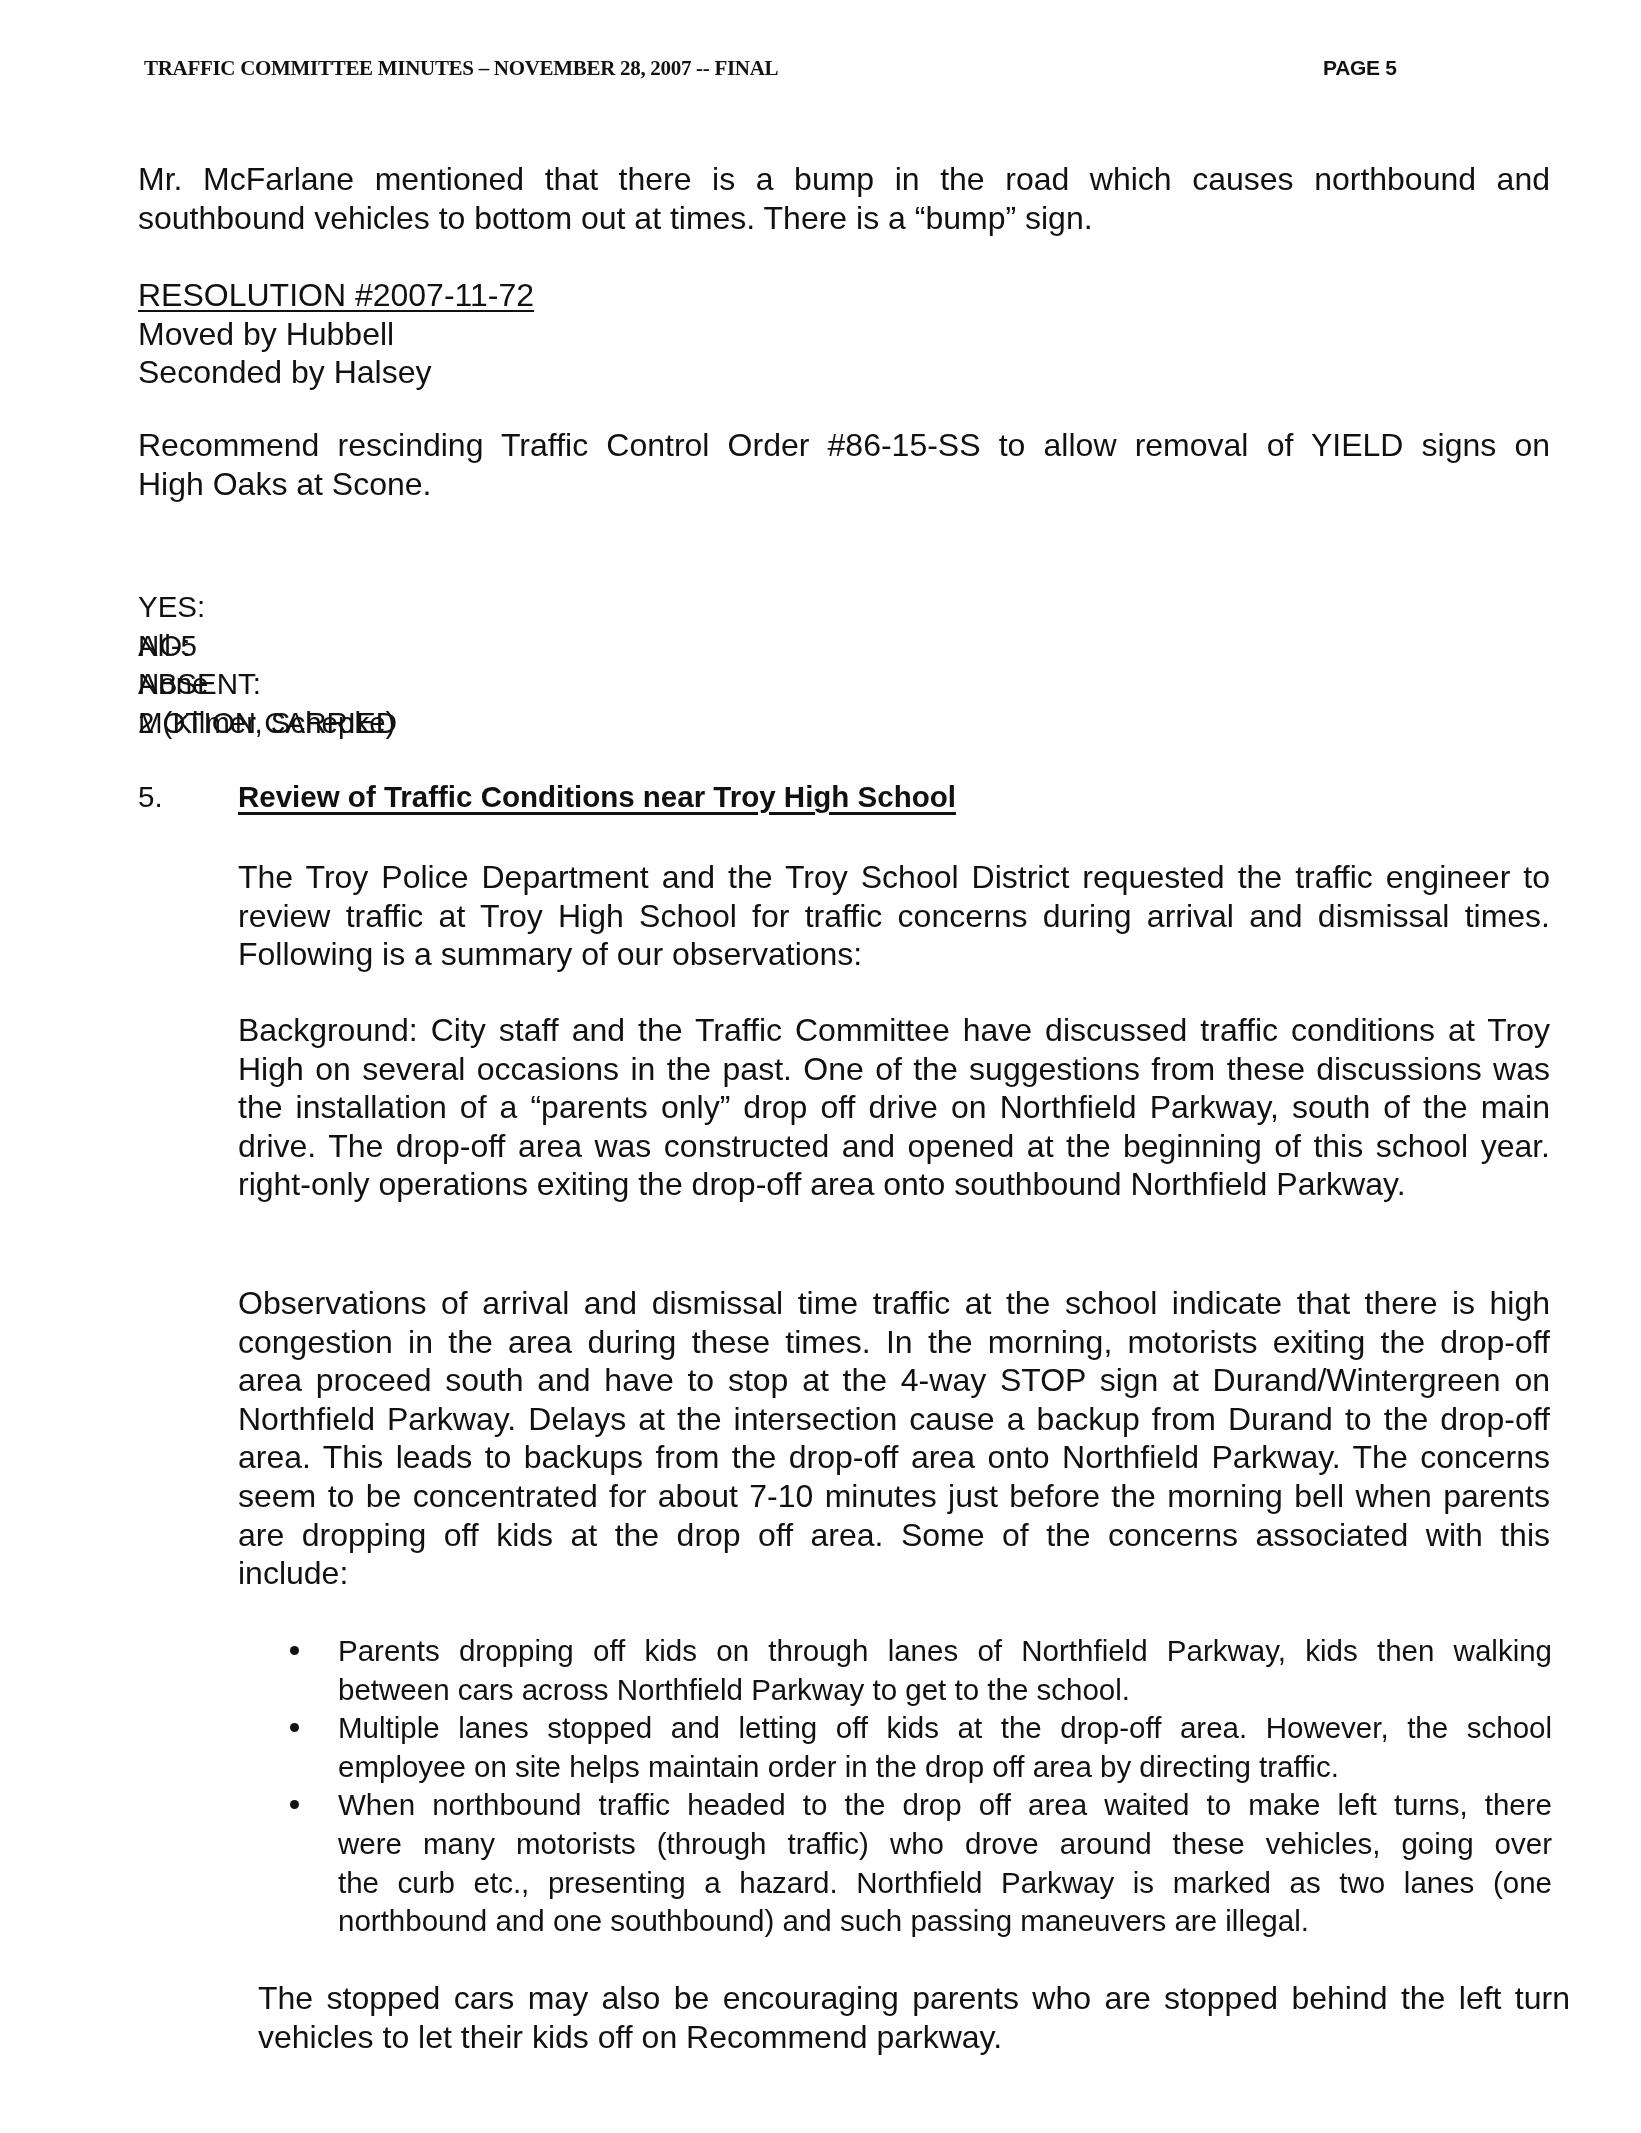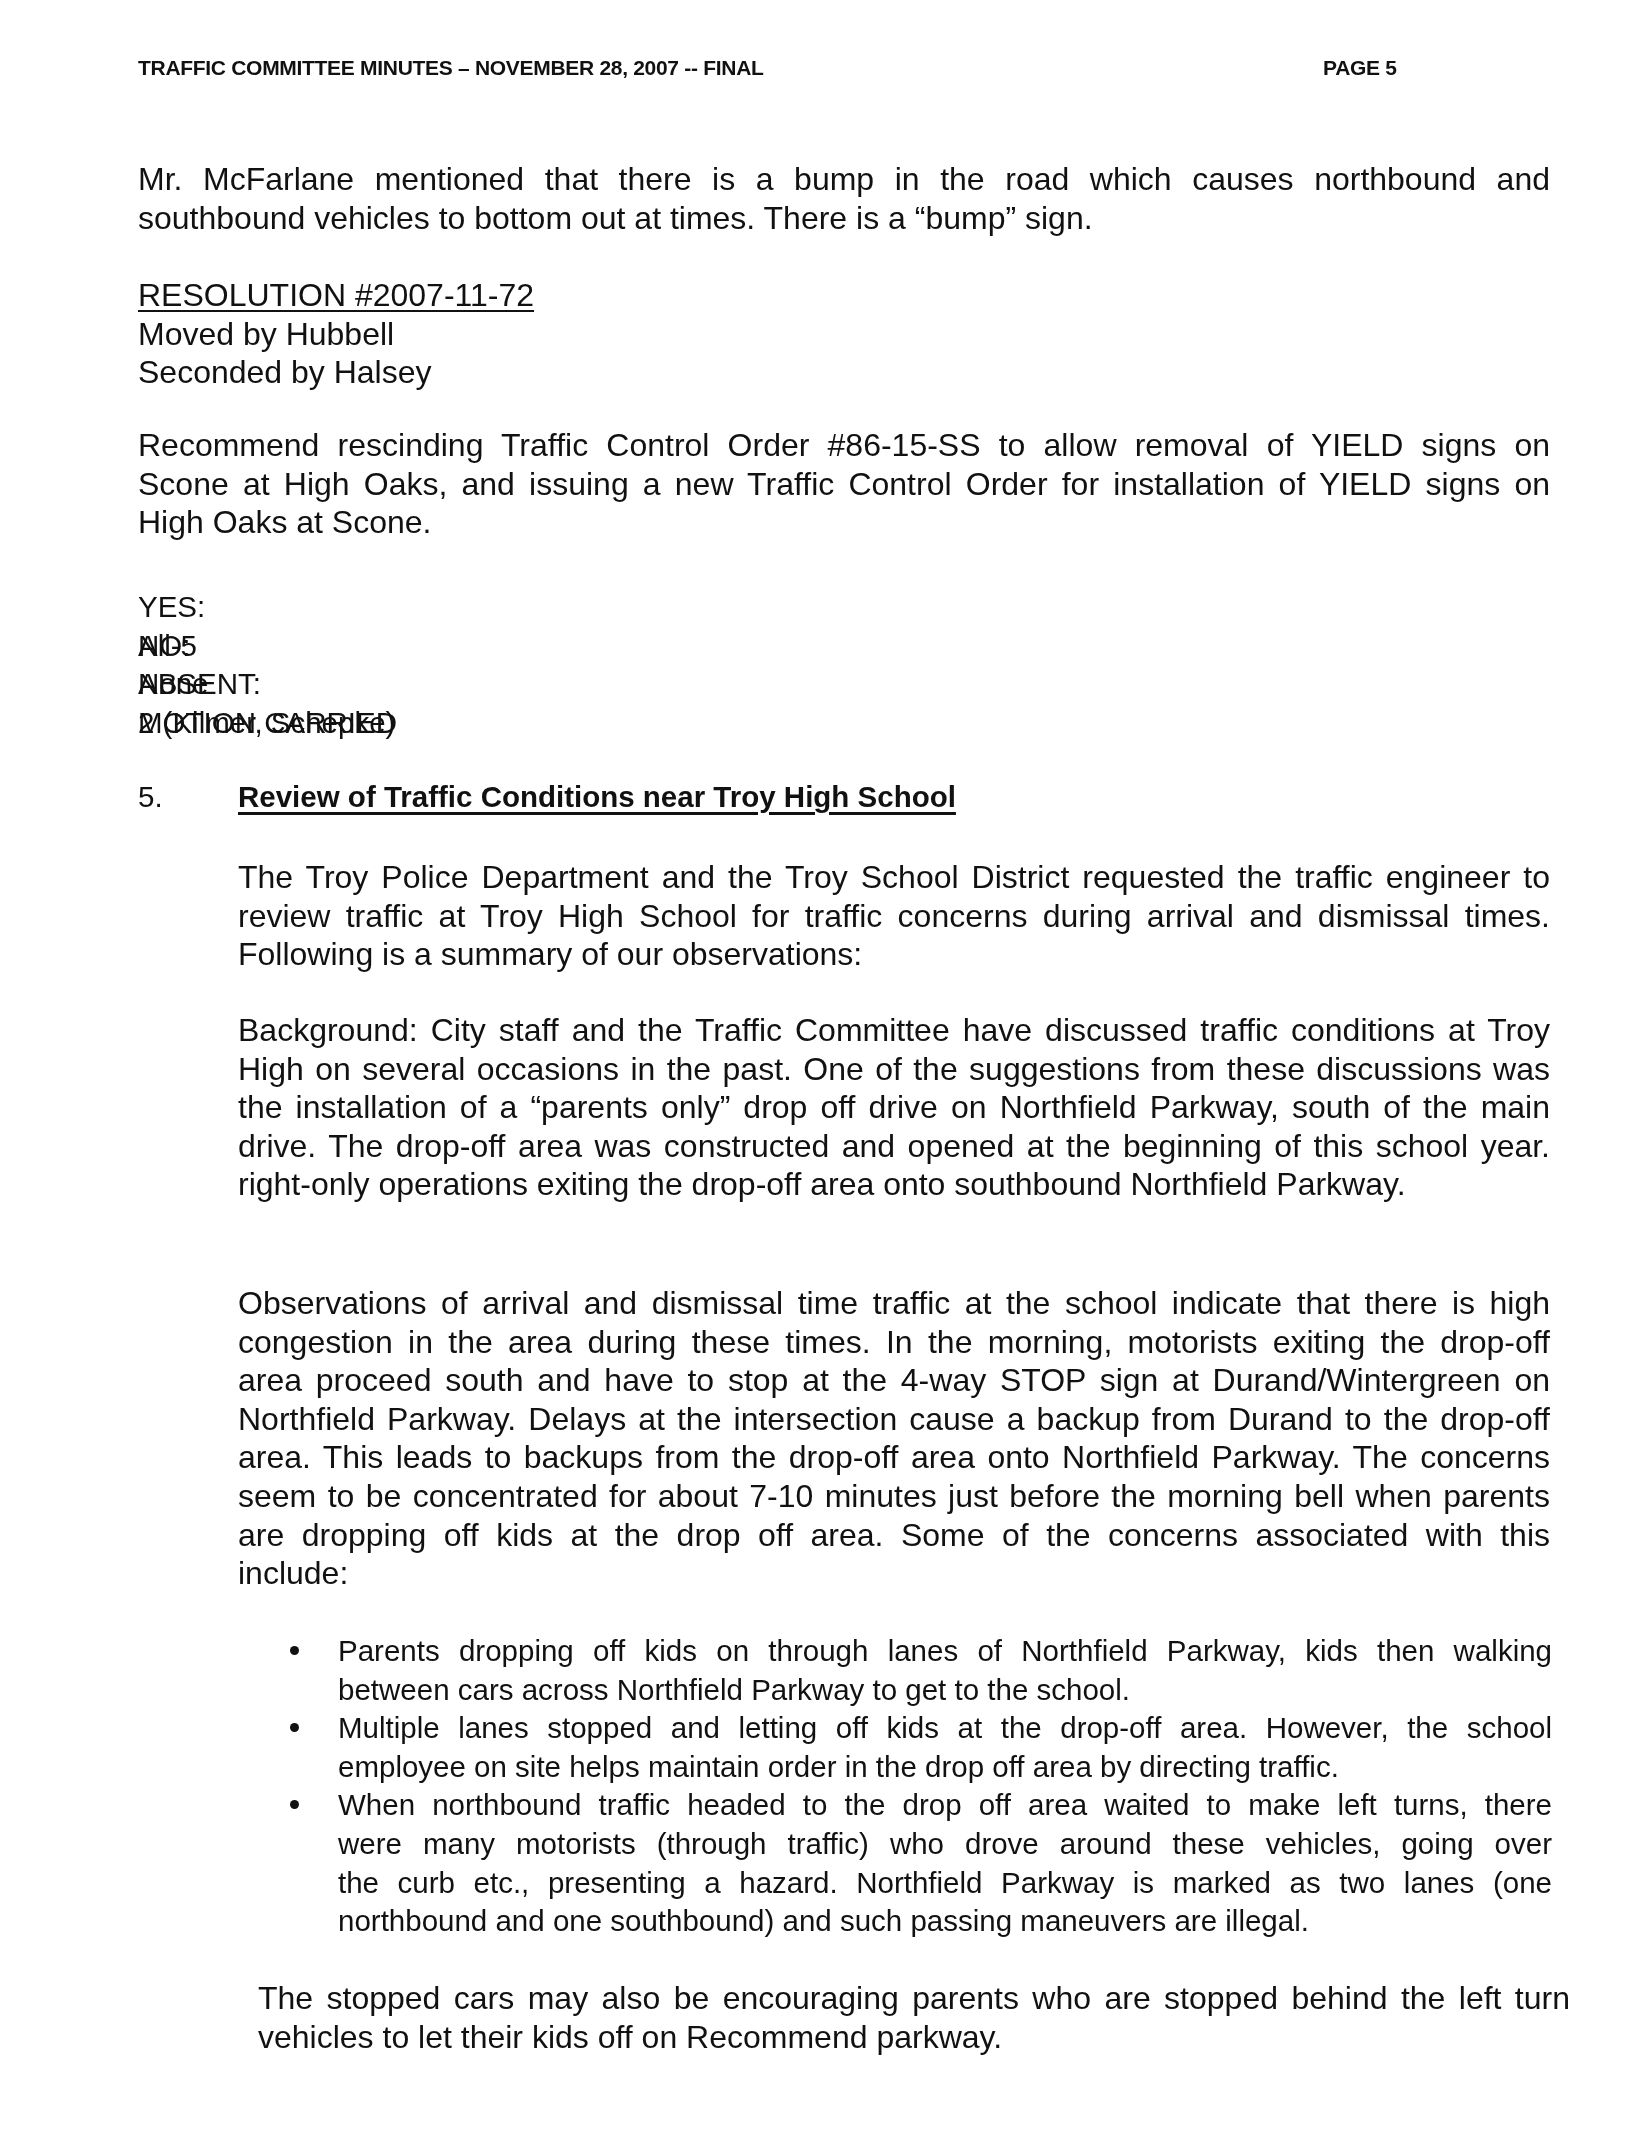--- a/index.html
+++ b/index.html
@@ -16,37 +16,36 @@
   .sec { position: absolute; top: 778px; left: 138px; font-size: 29.5px; line-height: 38px; font-weight: bold; }
   .sec .num { position: absolute; left: 0; font-weight: normal; }
   .sec .title { position: absolute; left: 100px; white-space: nowrap; text-decoration: underline; text-underline-offset: 5px; text-decoration-thickness: 3px; }
   .bul { position: absolute; left: 290px; width: 1262px; font-size: 29.5px; line-height: 38.6px; }
   .bul .item { position: relative; padding-left: 48px; }
   .bul .dot { position: absolute; left: 0; top: 14px; width: 9px; height: 9px; border-radius: 50%; background: #111; }
 </style>
 </head>
 <body>
 
-<div class="hdr" style="left:138px;">TRAFFIC COMMITTEE MINUTES – NOVEMBER 28, 2007 -- FINAL</div>
+<div class="hdr" style="left:144px;font-family:Liberation Serif, serif;">TRAFFIC COMMITTEE MINUTES – NOVEMBER 28, 2007 -- FINAL</div>
 <div class="hdr" style="left:1323px;">PAGE 5</div>
 
 <div class="blk" style="left:138px; top:160px; width:1412px;">
   <span class="ln j">Mr. McFarlane mentioned that there is a bump in the road which causes northbound and</span>
   <span class="ln">southbound vehicles to bottom out at times.  There is a “bump” sign.</span>
 </div>
 
 <div class="blk" style="left:138px; top:276px; width:1412px;">
   <span class="ln"><span class="u">RESOLUTION #2007-11-72</span></span>
   <span class="ln">Moved by Hubbell</span>
   <span class="ln">Seconded by Halsey</span>
 </div>
 
 <div class="blk" style="left:138px; top:426px; width:1412px;">
   <span class="ln j">Recommend rescinding Traffic Control Order #86-15-SS to allow removal of YIELD signs on</span>
-  <span class="ln j">Scone at High Oaks, and issuing a new Traffic Control Order for installation of YIELD signs on</span>
   <span class="ln">High Oaks at Scone.</span>
 </div>
 
 <div class="vote" style="top:588px;">
   <div class="row">
     <span class="k">YES:</span>
     <span>All-5</span>
   </div>
   <div class="row">
     <span class="k">NO:</span>

